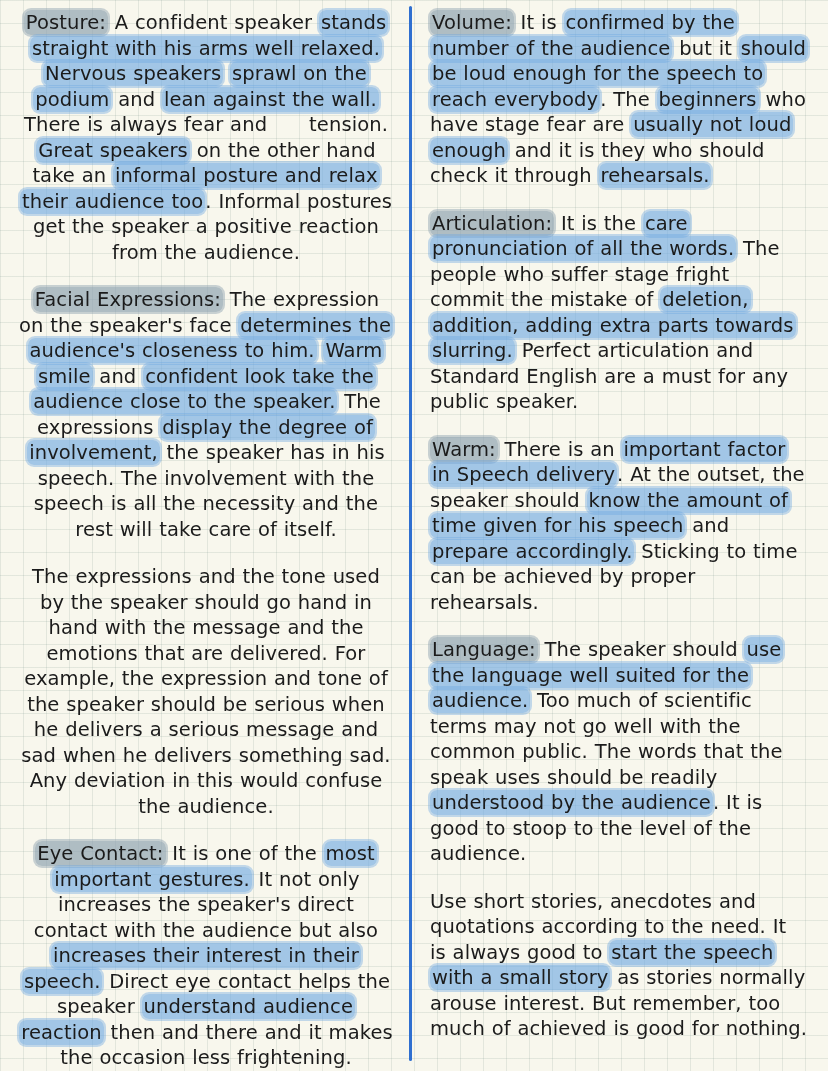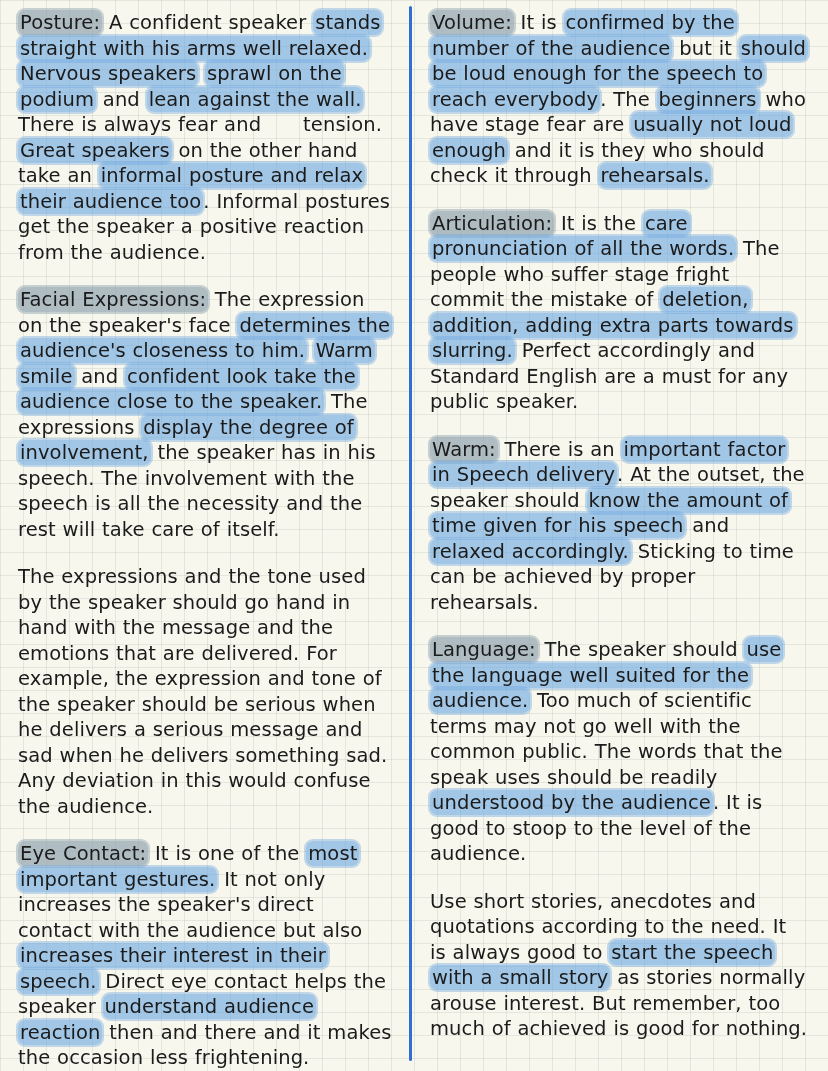--- a/index.html
+++ b/index.html
@@ -32,21 +32,21 @@
     width: 828px;
     height: 1071px;
     box-sizing: border-box;
     padding: 10px 14px 10px 10px;
   }
   .column {
     box-sizing: border-box;
     width: 50%;
     padding: 0 12px;
   }
-  .col-left { padding-left: 8px; padding-right: 18px; }
+  .col-left { padding-left: 8px; padding-right: 18px; text-align: center; }
   .col-right { padding-left: 18px; padding-right: 6px; }
 
   .divider {
     position: absolute;
     left: 409px;
     top: 6px;
     bottom: 10px;
     width: 3px;
     background: #2f6fd0;
     z-index: 3;
@@ -92,18 +92,18 @@
 
 <div class="page">
   <div class="column col-left" id="left-col">
       <p class="para"><span class="hl-dark">Posture:</span><span> A confident speaker </span><span class="hl">stands straight with his arms well relaxed. Nervous speakers</span><span> </span><span class="hl">sprawl on the podium</span><span> and </span><span class="hl">lean against the wall.</span><span> There is always fear and</span><span class="gap"></span><span>tension. </span><span class="hl">Great speakers</span><span> on the other hand take an </span><span class="hl">informal posture and relax their audience too</span><span>. Informal postures get the speaker a positive reaction from the audience.</span></p>
       <p class="para"><span class="hl-dark">Facial Expressions:</span><span> The expression on the speaker's face </span><span class="hl">determines the audience's closeness to him.</span><span> </span><span class="hl">Warm smile</span><span> and </span><span class="hl">confident look take the audience close to the speaker.</span><span> The expressions </span><span class="hl">display the degree of involvement,</span><span> the speaker has in his speech. The involvement with the speech is all the necessity and the rest will take care of itself.</span></p>
       <p class="para"><span>The expressions and the tone used by the speaker should go hand in hand with the message and the emotions that are delivered. For example, the expression and tone of the speaker should be serious when he delivers a serious message and sad when he delivers something sad. Any deviation in this would confuse the audience.</span></p>
       <p class="para"><span class="hl-dark">Eye Contact:</span><span> It is one of the </span><span class="hl">most important gestures.</span><span> It not only increases the speaker's direct contact with the audience but also </span><span class="hl">increases their interest in their speech.</span><span> Direct eye contact helps the speaker </span><span class="hl">understand audience reaction</span><span> then and there and it makes the occasion less frightening.</span></p>
     </div>
   <div class="column col-right" id="right-col">
       <p class="para"><span class="hl-dark">Volume:</span><span> It is </span><span class="hl">confirmed by the number of the audience</span><span> but it </span><span class="hl">should be loud enough for the speech to reach everybody</span><span>. The </span><span class="hl">beginners</span><span> who have stage fear are </span><span class="hl">usually not loud enough</span><span> and it is they who should check it through </span><span class="hl">rehearsals.</span></p>
-      <p class="para"><span class="hl-dark">Articulation:</span><span> It is the </span><span class="hl">care pronunciation of all the words.</span><span> The people who suffer stage fright commit the mistake of </span><span class="hl">deletion, addition, adding extra parts towards slurring.</span><span> Perfect accordingly and Standard English are a must for any public speaker.</span></p>
-      <p class="para"><span class="hl-dark">Warm:</span><span> There is an </span><span class="hl">important factor in Speech delivery</span><span>. At the outset, the speaker should </span><span class="hl">know the amount of time given for his speech</span><span> and </span><span class="hl">relaxed accordingly.</span><span> Sticking to time can be achieved by proper rehearsals.</span></p>
+      <p class="para"><span class="hl-dark">Articulation:</span><span> It is the </span><span class="hl">care pronunciation of all the words.</span><span> The people who suffer stage fright commit the mistake of </span><span class="hl">deletion, addition, adding extra parts towards slurring.</span><span> Perfect articulation and Standard English are a must for any public speaker.</span></p>
+      <p class="para"><span class="hl-dark">Warm:</span><span> There is an </span><span class="hl">important factor in Speech delivery</span><span>. At the outset, the speaker should </span><span class="hl">know the amount of time given for his speech</span><span> and </span><span class="hl">prepare accordingly.</span><span> Sticking to time can be achieved by proper rehearsals.</span></p>
       <p class="para"><span class="hl-dark">Language:</span><span> The speaker should </span><span class="hl">use the language well suited for the audience.</span><span> Too much of scientific terms may not go well with the common public. The words that the speak uses should be readily </span><span class="hl">understood by the audience</span><span>. It is good to stoop to the level of the audience.</span></p>
       <p class="para"><span>Use short stories, anecdotes and quotations according to the need. It is always good to </span><span class="hl">start the speech with a small story</span><span> as stories normally arouse interest. But remember, too much of achieved is good for nothing.</span></p>
     </div>
 </div>
 
 </body></html>

